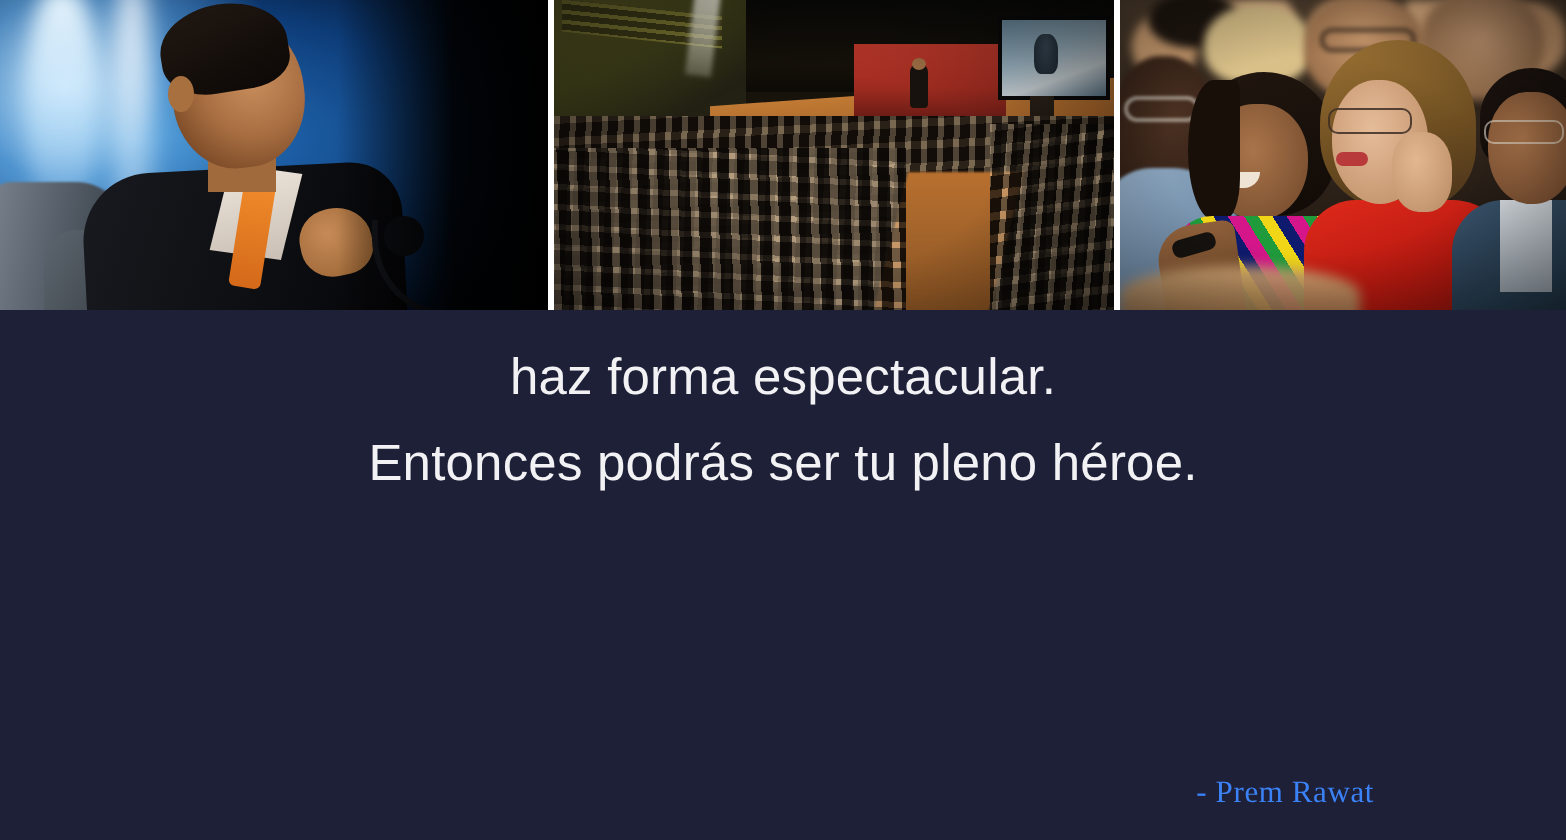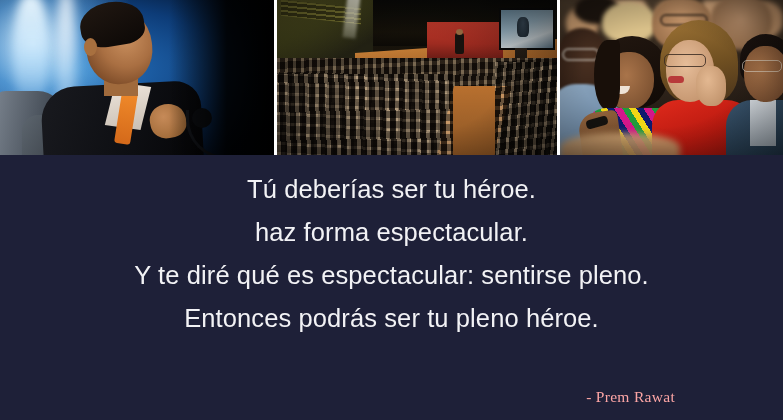--- a/index.html
+++ b/index.html
@@ -421,23 +421,23 @@
     text-align: center;
     color: #f2f2f5;
     font-size: 25.5px;
     font-weight: 400;
     line-height: 43px;
     letter-spacing: 0.1px;
     white-space: nowrap;
   }
   .attribution {
     position: absolute;
-    right: 108px;
+    right: 96px;
     top: 233px;
-    color: #fca5a5;
+    color: #3b82f6;
     font-family: "Liberation Serif", serif;
     font-size: 15.5px;
     letter-spacing: 0.3px;
     white-space: nowrap;
   }
 </style>
 </head>
 <body>
 
 <div class="poster">
@@ -520,20 +520,18 @@
       <div class="ph-layer p3-m3-hair"></div>
       <div class="ph-layer p3-m3-face"></div>
       <div class="ph-layer p3-m3-glass"></div>
 
       <div class="ph-layer p3-blurbottom"></div>
       <div class="ph-layer p3-vig"></div>
     </div>
   </div>
 
   <div class="quote-area">
-    <div class="quote-line">Tú deberías ser tu héroe.</div>
     <div class="quote-line">haz forma espectacular.</div>
-    <div class="quote-line">Y te diré qué es espectacular: sentirse pleno.</div>
     <div class="quote-line">Entonces podrás ser tu pleno héroe.</div>
     <div class="attribution">- Prem Rawat</div>
   </div>
 
 </div>
 
 </body></html>

